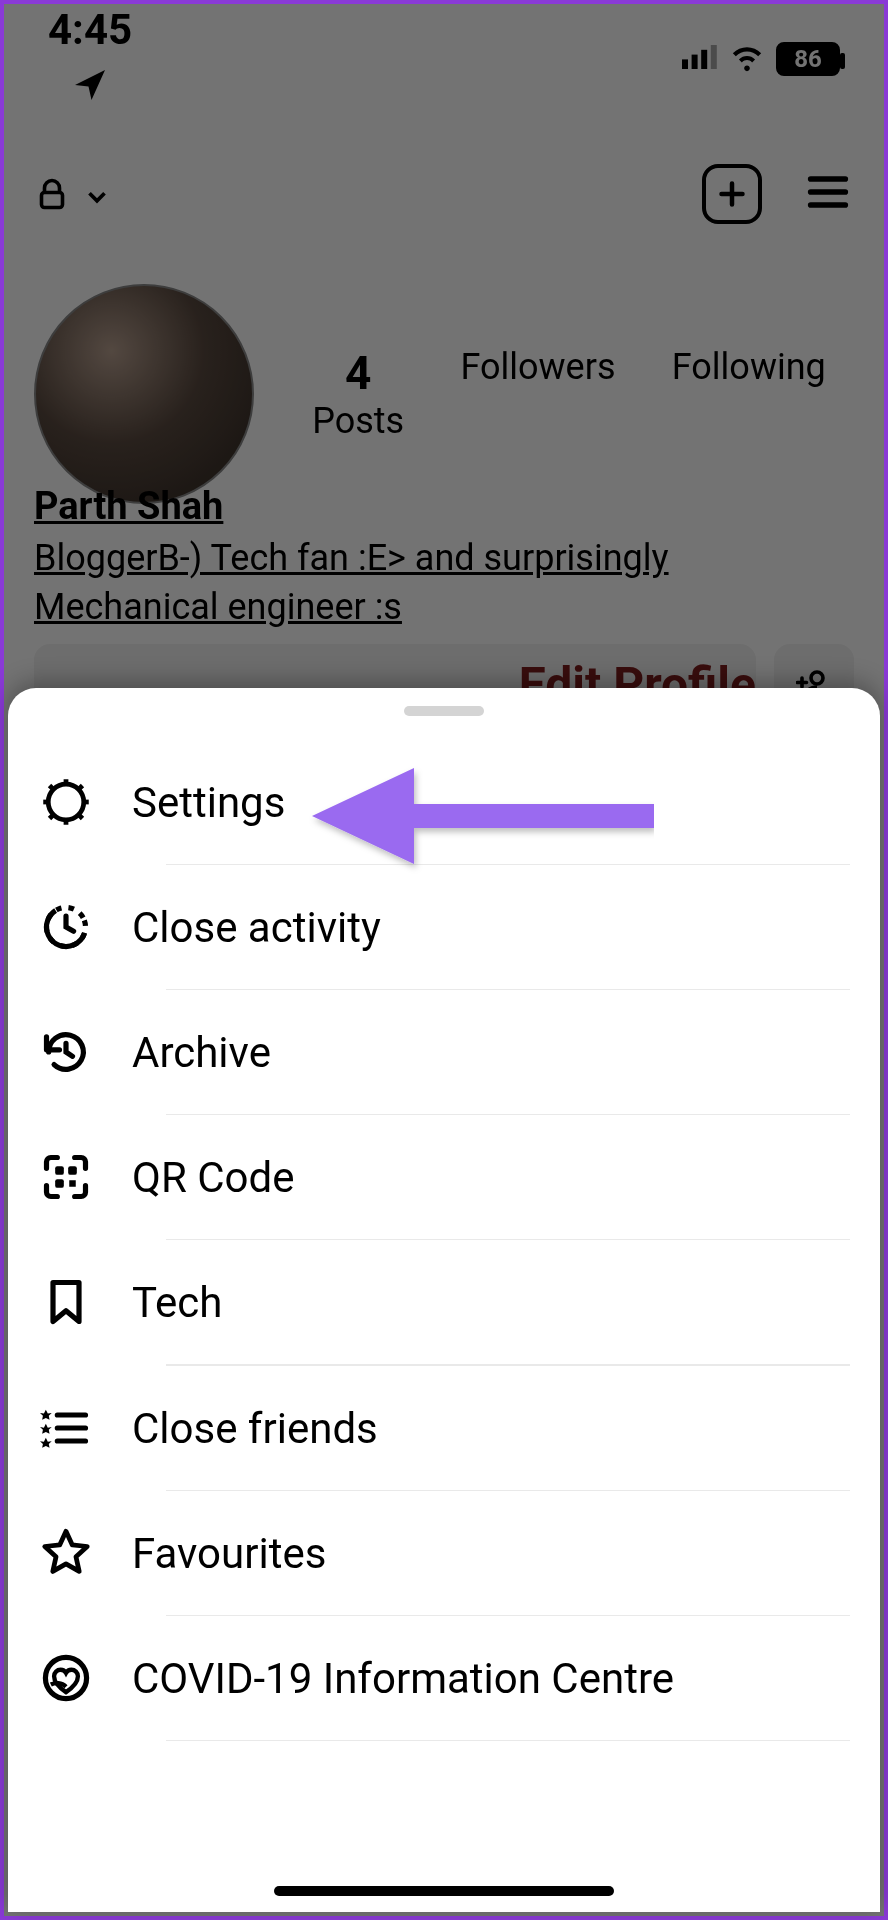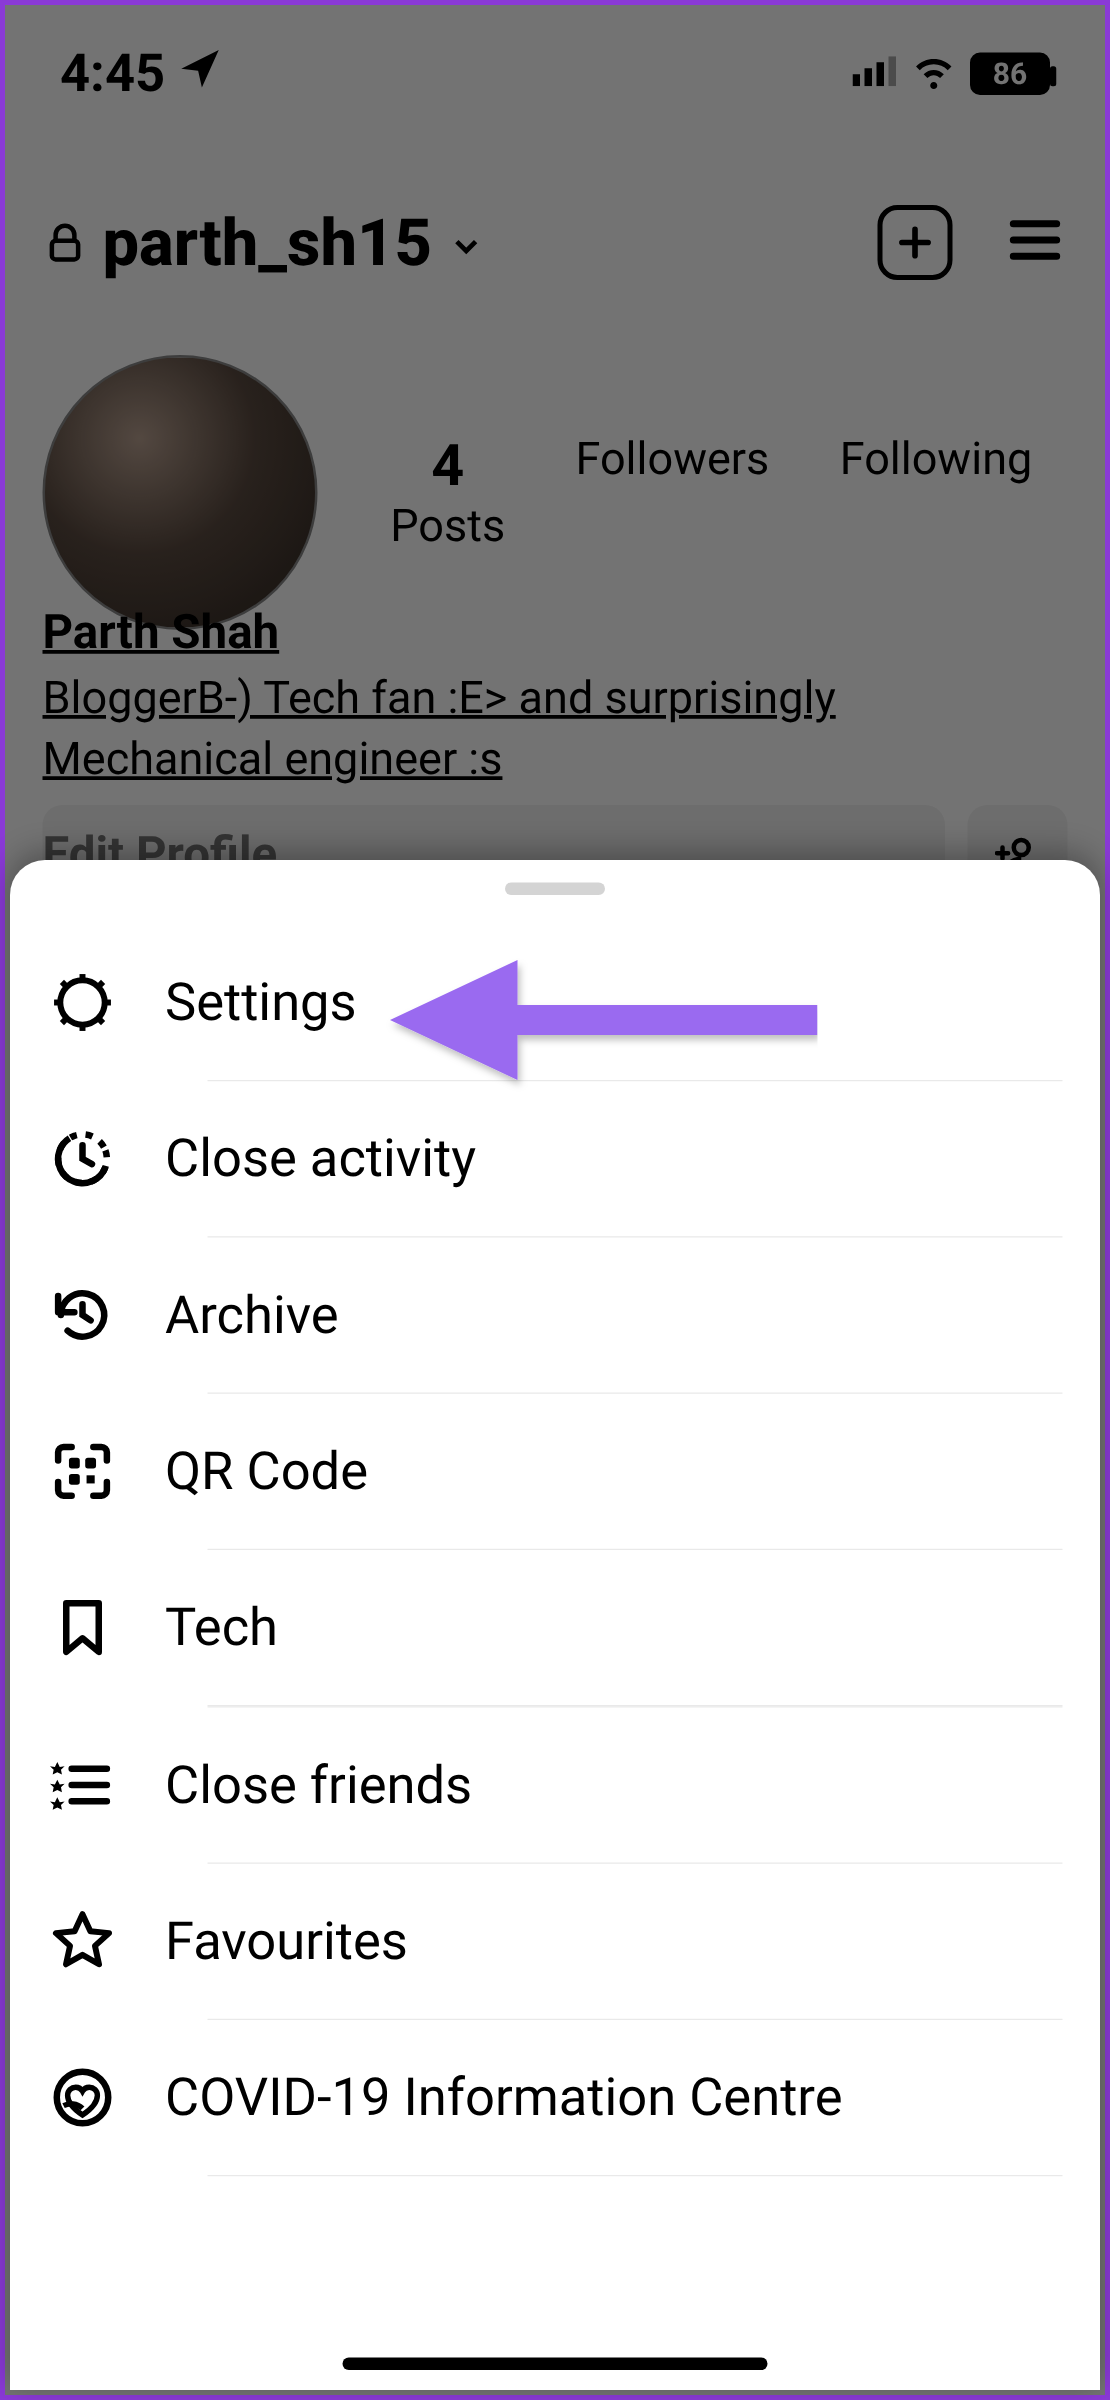--- a/index.html
+++ b/index.html
@@ -2,42 +2,42 @@
 <html><head>
 <meta charset="utf-8">
 <style>
   * { margin: 0; padding: 0; box-sizing: border-box; }
   html, body { width: 888px; height: 1920px; font-family: -apple-system, BlinkMacSystemFont, "Segoe UI", Roboto, Helvetica, Arial, sans-serif; overflow: hidden; }
   .frame { width: 888px; height: 1920px; position: relative; border: 4px solid #8a3ad6; background: #fff; }
   .dim { position: absolute; inset: 0; background: rgba(0,0,0,0.55); }
 
   
   .status-bar { position: absolute; top: 0; left: 0; right: 0; height: 110px; display: flex; align-items: center; justify-content: space-between; padding: 0 44px; color: #000; }
-  .status-left { display: flex; align-items: center; gap: 10px; font-size: 42px; font-weight: 700; }
+  .status-left { display: flex; align-items: center; gap: 10px; font-size: 42px; font-weight: 700; flex-direction: column; }
   .status-right { display: flex; align-items: center; gap: 12px; }
 
   
   .profile-header { position: absolute; top: 140px; left: 0; right: 0; height: 100px; display: flex; align-items: center; justify-content: space-between; padding: 0 30px; }
   .username-wrap { display: flex; align-items: center; gap: 12px; font-size: 52px; font-weight: 800; color: #000; }
   .header-actions { display: flex; align-items: center; gap: 40px; }
 
   
   .profile-row { position: absolute; top: 260px; left: 0; right: 0; padding: 20px 30px 0 30px; display: flex; align-items: center; gap: 30px; }
   .avatar-circle { width: 220px; height: 220px; border-radius: 50%; border: 2px solid #888; background: radial-gradient(circle at 35% 30%, #b8a090 0%, #5a4a40 45%, #2e2620 100%); position: relative; }
   .stats { flex: 1; display: flex; justify-content: space-around; }
   .stat { text-align: center; }
   .stat-num { font-size: 46px; font-weight: 700; color: #000; }
   .stat-label { font-size: 36px; color: #000; }
 
   .bio-block { position: absolute; top: 480px; left: 30px; right: 30px; color: #000; text-decoration: underline; }
   .display-name { font-size: 38px; font-weight: 700; margin-bottom: 6px; }
   .bio-text { font-size: 36px; line-height: 1.35; }
 
   .edit-row { position: absolute; top: 640px; left: 30px; right: 30px; display: flex; gap: 18px; }
-  .edit-btn { flex: 1; height: 80px; background: rgba(200,200,200,0.25); border-radius: 16px; display: flex; align-items: center; justify-content: flex-start; font-size: 38px; font-weight: 700; color: #737373; }
+  .edit-btn { flex: 1; height: 80px; background: rgba(200,200,200,0.25); border-radius: 16px; display: flex; align-items: center; justify-content: flex-end; font-size: 48px; font-weight: 700; color: #7f1d1d; }
   .discover-btn { width: 80px; height: 80px; background: rgba(200,200,200,0.25); border-radius: 16px; display: flex; align-items: center; justify-content: center; }
 
   
   .sheet { position: absolute; left: 4px; right: 4px; bottom: 4px; height: 1224px; background: #fff; border-top-left-radius: 28px; border-top-right-radius: 28px; box-shadow: 0 -6px 24px rgba(0,0,0,0.3); }
   .grabber { width: 80px; height: 10px; background: #d4d4d4; border-radius: 5px; margin: 18px auto 24px; }
   .menu-list { padding: 0 30px; }
   .icon-slot { width: 56px; height: 56px; display: flex; align-items: center; justify-content: center; }
   .icon-slot svg { width: 52px; height: 52px; }
   .menu-label { font-size: 42px; color: #000; }
   .row { display: flex; align-items: center; gap: 38px; height: 124px; }
@@ -92,21 +92,20 @@
   </div>
 
   <div class="profile-header">
     <div class="username-wrap">
       <span>
         <svg viewBox="0 0 24 24" width="36" height="36">
             <path fill="none" stroke="#000" stroke-width="2.4" d="M7 11V8a5 5 0 0 1 10 0v3"></path>
             <rect x="5" y="11" width="14" height="10" rx="2" fill="none" stroke="#000" stroke-width="2.4"></rect>
           </svg>
       </span>
-      <span>parth_sh15</span>
       <span>
         <svg viewBox="0 0 24 24" width="30" height="30">
             <path fill="none" stroke="#000" stroke-width="3" d="M6 9l6 6 6-6"></path>
           </svg>
       </span>
     </div>
     <div class="header-actions">
       <span class="sq-plus">
         <svg viewBox="0 0 24 24" width="36" height="36">
             <path stroke="#000" stroke-width="3" stroke-linecap="round" d="M12 5v14M5 12h14"></path>

